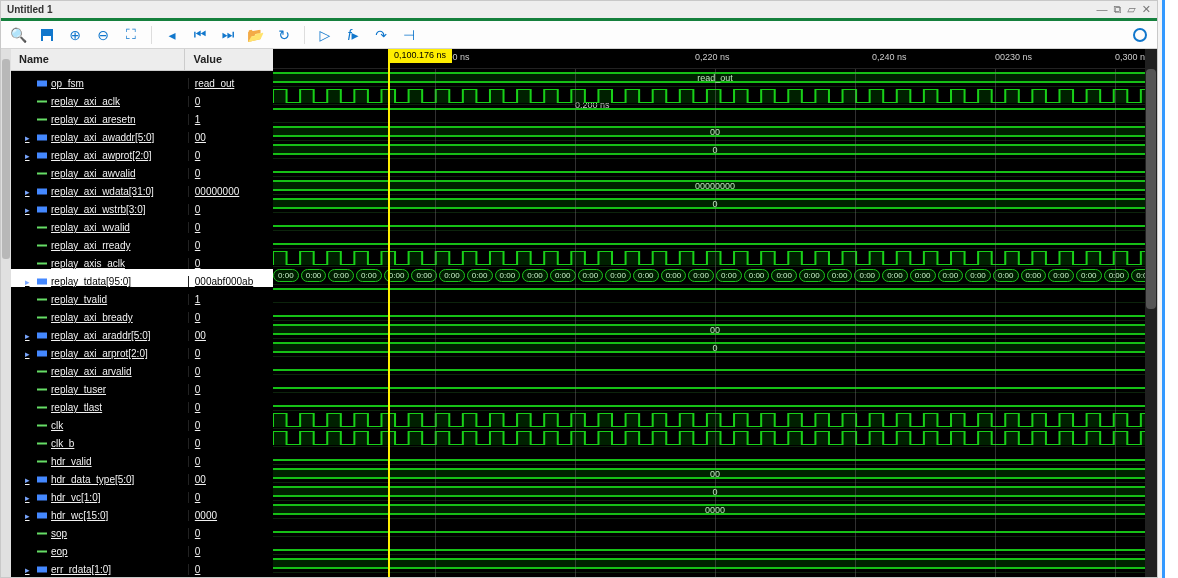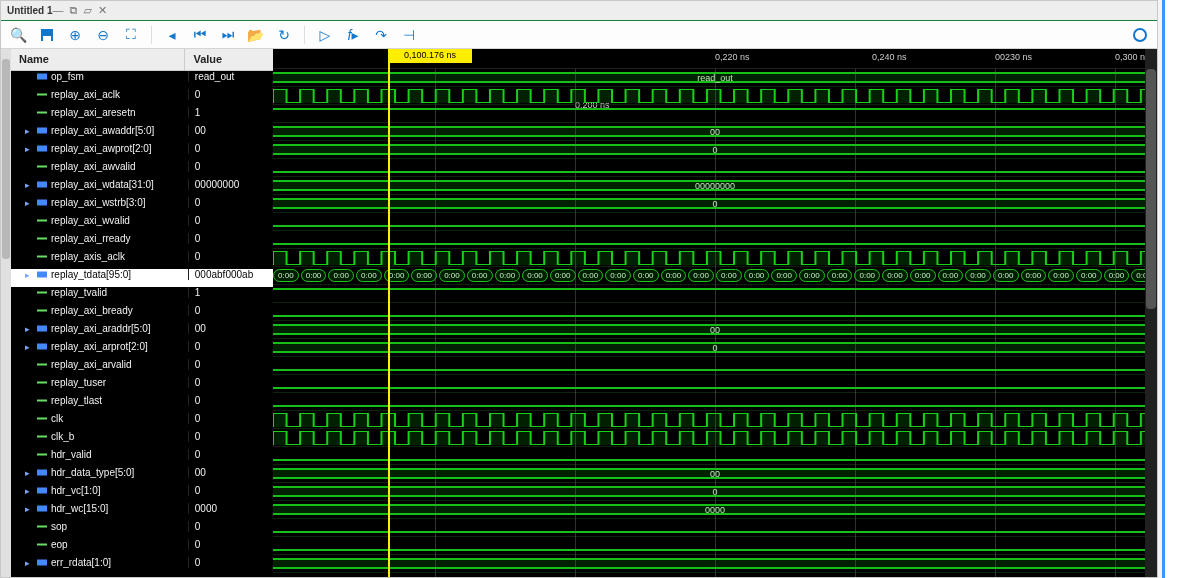--- a/index.html
+++ b/index.html
@@ -1,48 +1,48 @@
 <!DOCTYPE html>
 <html><head>
 <meta charset="utf-8">
 <style>
   * { box-sizing: border-box; margin: 0; padding: 0; }
   html, body { width: 1178px; height: 578px; font-family: Arial, sans-serif; background: #f4f4f4; overflow: hidden; }
   .window { width: 1158px; height: 578px; background: #ffffff; display: flex; flex-direction: column; border: 1px solid #c8c8c8; }
-  .titlebar { height: 20px; display: flex; align-items: center; background: #eeeeee; border-bottom: 1px solid #15803d; padding: 0 6px; font-size: 10px; color: #333; }
+  .titlebar { height: 20px; display: flex; align-items: center; justify-content: space-between; background: #eeeeee; border-bottom: 3px solid #15803d; padding: 0 6px; font-size: 10px; color: #333; }
   .titlebar .title { font-weight: bold; }
   .winbtns { display: flex; gap: 6px; color: #777; font-size: 11px; }
   .winbtns span { cursor: pointer; }
   .toolbar { height: 28px; display: flex; align-items: center; gap: 12px; padding: 0 10px; border-bottom: 1px solid #d4d4d4; background: #fdfdfd; }
   .toolbar .tbtn { width: 16px; height: 16px; display: flex; align-items: center; justify-content: center; color: #1177cc; cursor: pointer; font-size: 14px; }
   .toolbar .sep { width: 1px; height: 18px; background: #ddd; }
   .toolbar .spacer { flex: 1; }
   .toolbar .settings { width: 14px; height: 14px; border-radius: 50%; border: 2px solid #1177cc; cursor: pointer; }
   .main { flex: 1; display: flex; overflow: hidden; }
   .sidebar-scroll { width: 10px; background: #e0e0e0; position: relative; }
   .sidebar-scroll-thumb { position: absolute; top: 10px; left: 1px; width: 8px; height: 200px; background: #b8b8b8; border-radius: 3px; }
   .side-spacer-right { width: 16px; background: #fff; border-left: 3px solid #3399ff; height: 100%; }
   
   .panel-left { width: 262px; display: flex; flex-direction: column; background: #fca5a5; }
   .list-header { height: 22px; display: flex; background: #ededed; border-bottom: 1px solid #ccc; }
   .col-name { flex: 2.2; padding: 4px 8px; font-size: 11px; font-weight: bold; color: #222; border-right: 1px solid #ccc; }
   .col-value { flex: 1; padding: 4px 8px; font-size: 11px; font-weight: bold; color: #222; }
   .signal-list { flex: 1; background: #000; overflow-y: hidden; font-size: 10px; }
-  .sig-row { height: 18px; display: flex; align-items: flex-start; color: #f2f2f2; }
+  .sig-row { height: 18px; display: flex; align-items: flex-end; color: #f2f2f2; text-decoration: underline; }
   .sig-row.selected { background: #ffffff; color: #000000; }
   .sig-name { flex: 2.2; padding: 0 4px 0 14px; white-space: nowrap; overflow: hidden; display: flex; align-items: center; gap: 4px; border-right: 1px solid #222; }
   .sig-value { flex: 1; padding: 0 6px; white-space: nowrap; overflow: hidden; }
   .sicon { width: 10px; height: 10px; display: inline-block; flex-shrink: 0; }
   .sicon.wire { background: #66dd66; clip-path: polygon(0 40%, 100% 40%, 100% 60%, 0 60%); }
   .sicon.bus  { background: #4488ff; clip-path: polygon(0 20%, 100% 20%, 100% 80%, 0 80%); }
   .sig-row .exp { width: 8px; color: #7aa7ff; flex-shrink: 0; font-size: 9px; }
   
   .wave-area { flex: 1; position: relative; background: #000; overflow: hidden; }
   .wave-ruler { height: 20px; border-bottom: 1px solid #222; position: relative; }
-  .wave-ruler .cursor-label { position: absolute; top: 0; height: 14px; background: #ffee00; color: #000; font-size: 9px; padding: 1px 16px; white-space: nowrap; z-index: 30; }
+  .wave-ruler .cursor-label { position: absolute; top: 0; height: 14px; background: #ffee00; color: #000; font-size: 9px; padding: 1px 6px; white-space: nowrap; z-index: 30; }
   .wave-ruler .tick { position: absolute; top: 3px; color: #ccc; font-size: 9px; }
   .wave-body { position: absolute; left: 0; right: 0; top: 20px; bottom: 0; }
   .vgrid { position: absolute; top: 0; bottom: 0; width: 1px; background: rgba(120,120,120,0.4); z-index: 5; }
   .cursor-line { position: absolute; top: 0; bottom: 0; width: 2px; background: #ffee00; z-index: 20; }
   .wrow { position: absolute; left: 0; right: 0; height: 18px; border-bottom: 1px solid rgba(20,60,20,0.6); }
   .clk-svg { position:absolute; left:0; right:0; top:2px; bottom:2px; }
   .bus-lane { position:absolute; left:0; right:0; top:3px; bottom:3px; border-top:2px solid #16c016; border-bottom:2px solid #16c016; background:rgba(0,60,0,0.55); display:flex; align-items:center; justify-content:center; color:#bfe8bf; font-size:9px; }
   .bus-cells { position:absolute; left:0; right:0; top:2px; bottom:2px; display:flex; gap:2px; }
   .bus-cell { flex:1; border:1px solid #1cc41c; border-radius:7px; background:rgba(0,50,0,0.6); font-size:8px; color:#c8f0c8; display:flex; align-items:center; justify-content:center; overflow:hidden; }
   .flat-low { position:absolute; left:0; right:0; bottom:3px; height:2px; background:#16c016; }
@@ -327,21 +327,21 @@
             <div class="sig-value">0</div>
           </div>
         </div>
     </div>
 
     <div class="wave-area">
       <div class="wave-ruler" id="wave-ruler">
         <div class="cursor-label" style="left: 115px;">0,100.176 ns</div>
       <div class="tick" style="left: 162px;">0,100 ns</div>
           <div class="tick" style="left: 302px; margin-top: 48px;">0,200 ns</div>
-          <div class="tick" style="left: 442px;">0,220 ns</div>
+          <div class="tick" style="left: 422px;">0,220 ns</div>
           <div class="tick" style="left: 599px;">0,240 ns</div>
           <div class="tick" style="left: 722px;">00230 ns</div>
           <div class="tick" style="left: 842px;">0,300 ns</div>
         </div>
       <div class="wave-body" id="wave-body">
           <div class="vgrid" style="left: 162px;"></div>
           <div class="vgrid" style="left: 302px;"></div>
           <div class="vgrid" style="left: 442px;"></div>
           <div class="vgrid" style="left: 582px;"></div>
           <div class="vgrid" style="left: 722px;"></div>

